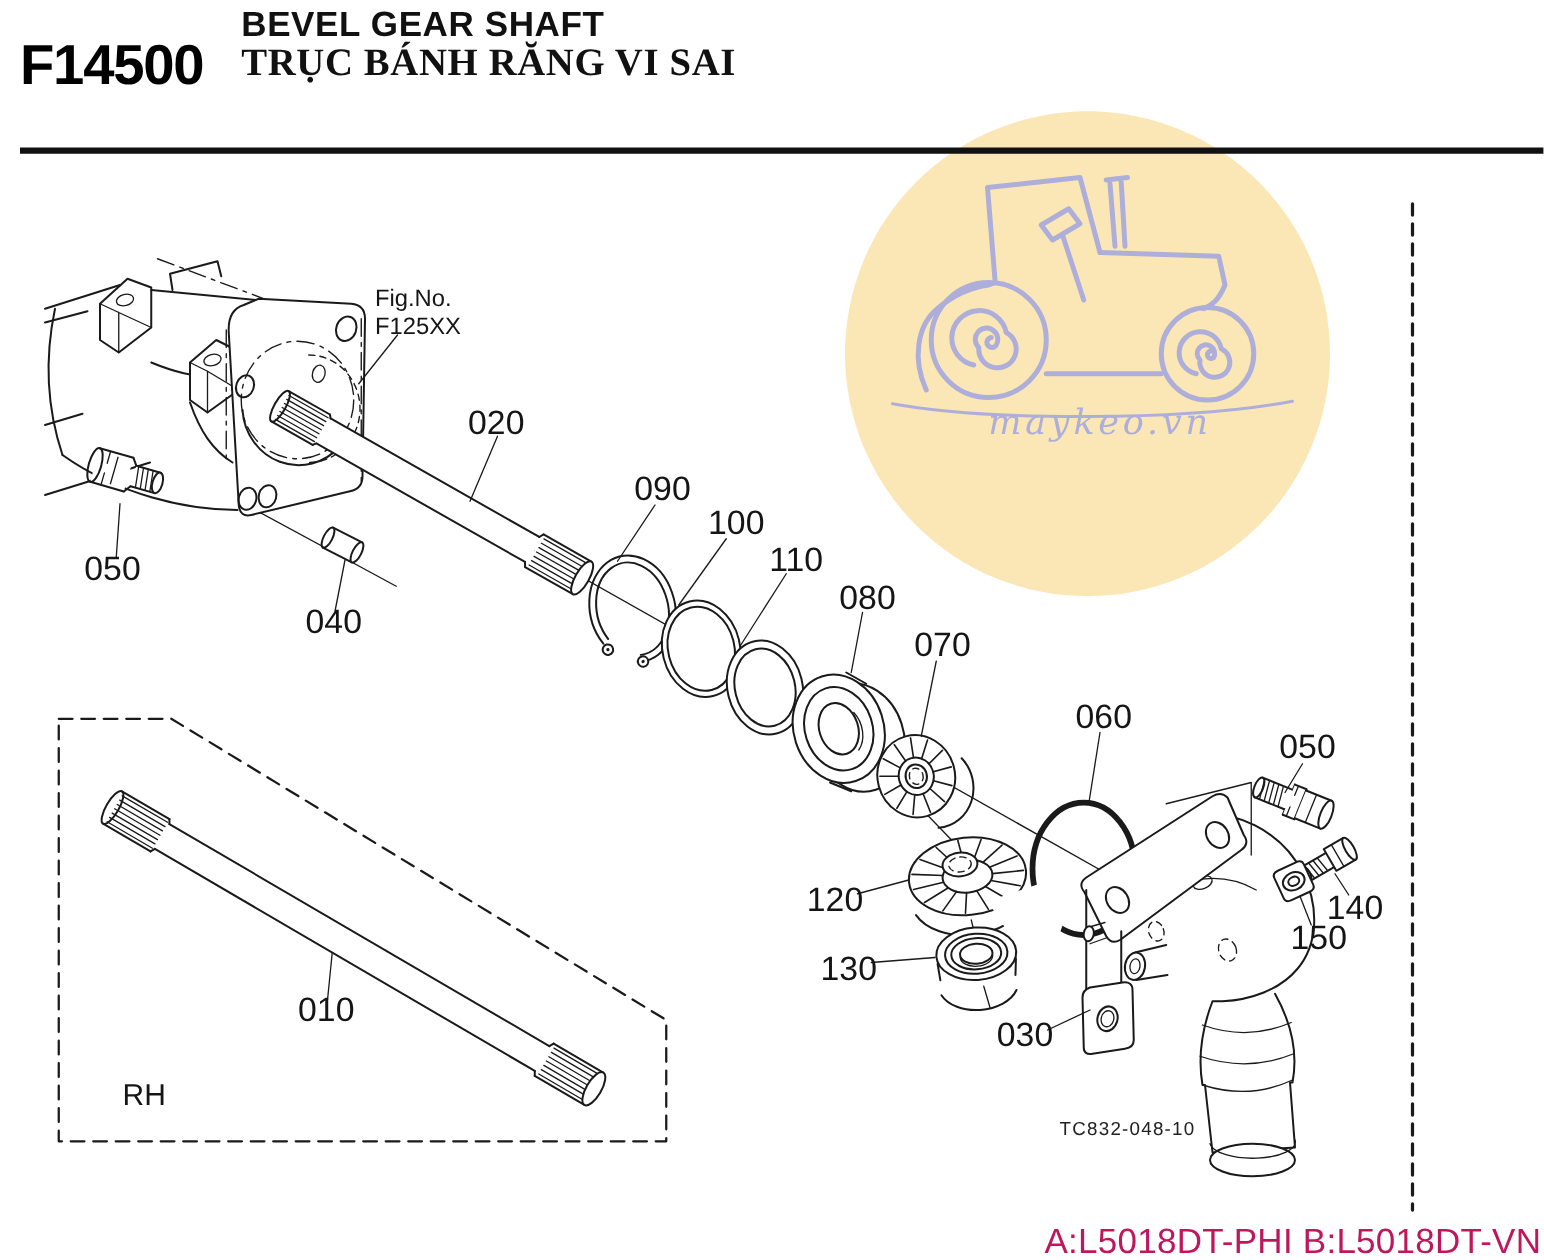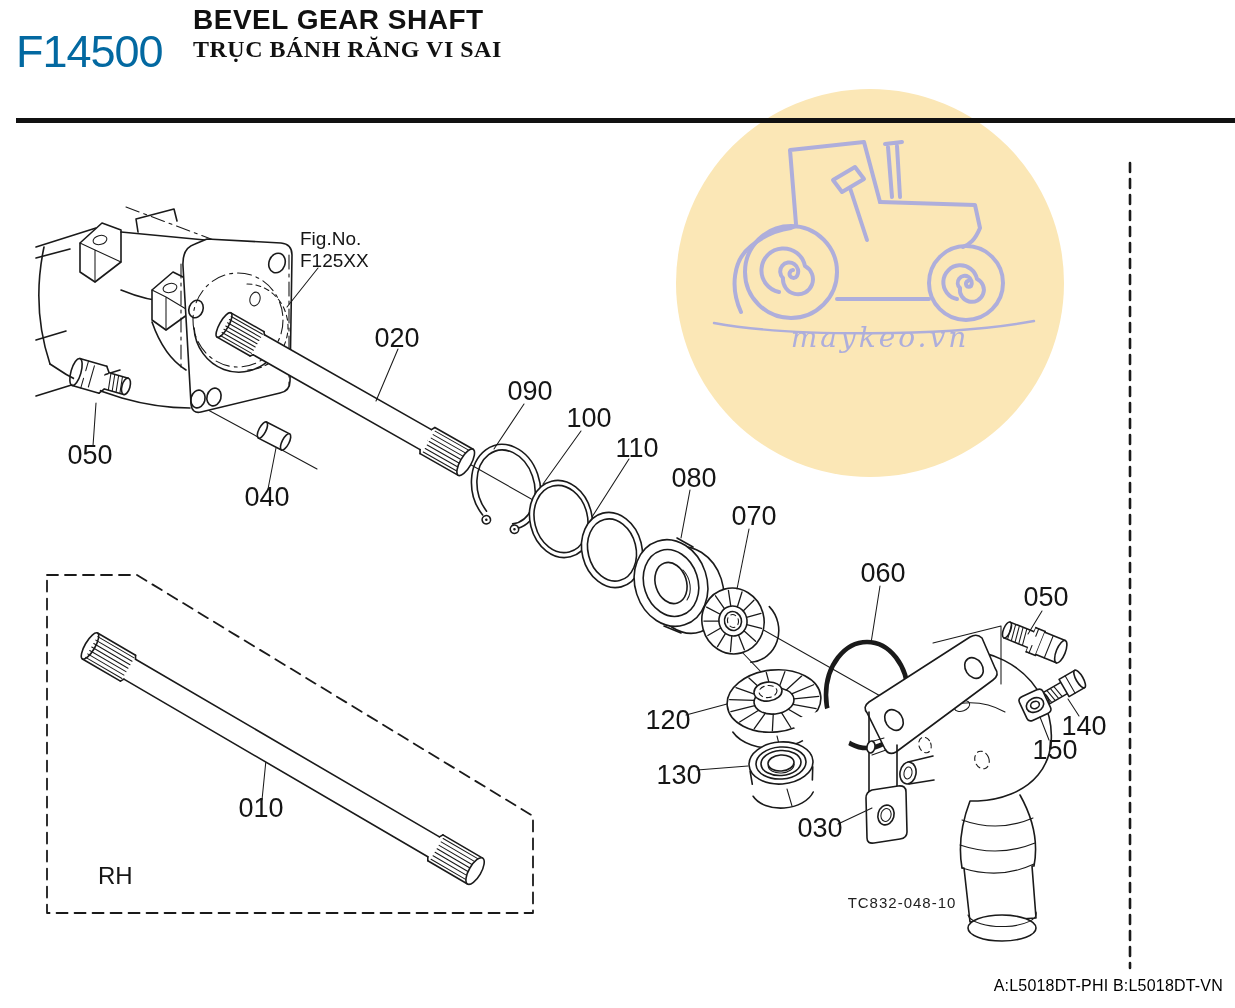--- a/index.html
+++ b/index.html
@@ -2,32 +2,32 @@
 <html><head>
 <meta charset="utf-8">
 <style>
   html,body { margin:0; padding:0; background:#ffffff; }
   #page {
     position:relative; width:1235px; height:1008px; background:#ffffff;
     font-family:"Liberation Sans","DejaVu Sans",sans-serif; overflow:hidden;
   }
   
   .hdr-code {
-    position:absolute; left:16px; top:26px; font-size:45px; font-weight:normal;
-    letter-spacing:-1px; color:#0369a1;
+    position:absolute; left:16px; top:26px; font-size:45px; font-weight:bold;
+    letter-spacing:-1px; color:#000000;
   }
   .hdr-titles { position:absolute; left:193px; top:5px; color:#111; }
   .hdr-en { font-size:28px; font-weight:bold; line-height:30px; letter-spacing:0.5px; }
   .hdr-vi, .hdr-id {
     font-family:"Liberation Serif","DejaVu Serif",serif;
-    font-size:24px; font-weight:bold; line-height:29px; letter-spacing:0.5px;
+    font-size:31px; font-weight:bold; line-height:29px; letter-spacing:0.5px;
   }
   
   .footer {
-    position:absolute; right:12px; top:977px; font-size:16px; color:#000000;
+    position:absolute; right:2px; top:977px; font-size:28px; color:#be185d;
     letter-spacing:0.2px;
   }
   
   svg { position:absolute; left:0; top:0; }
   .k  { fill:none; stroke:#1a1a1a; stroke-width:1.6; stroke-linecap:round; stroke-linejoin:round; }
   .f  { fill:#ffffff; }
   .t  { stroke-width:1.05; }
   .tt { stroke-width:1.3; }
   .ch { stroke-dasharray:14 5 3 5; stroke-width:1.1; }
   .dsh{ stroke-dasharray:5 4; stroke-width:1.1; }

